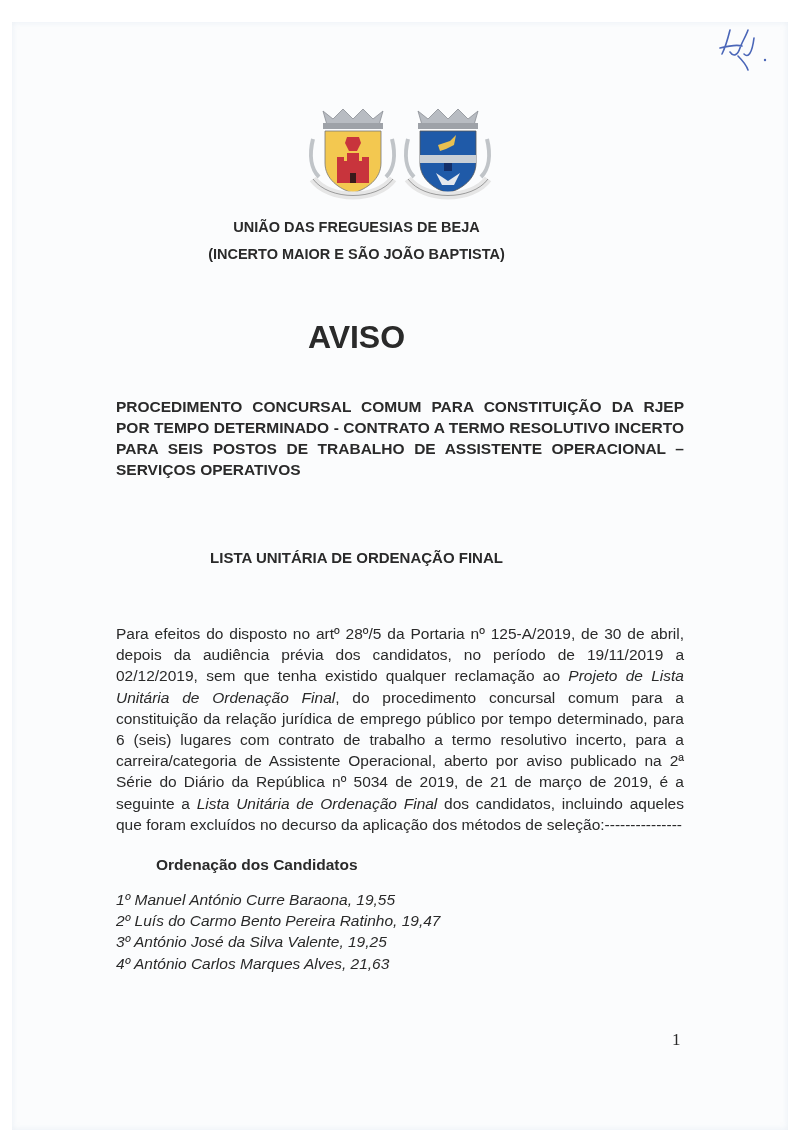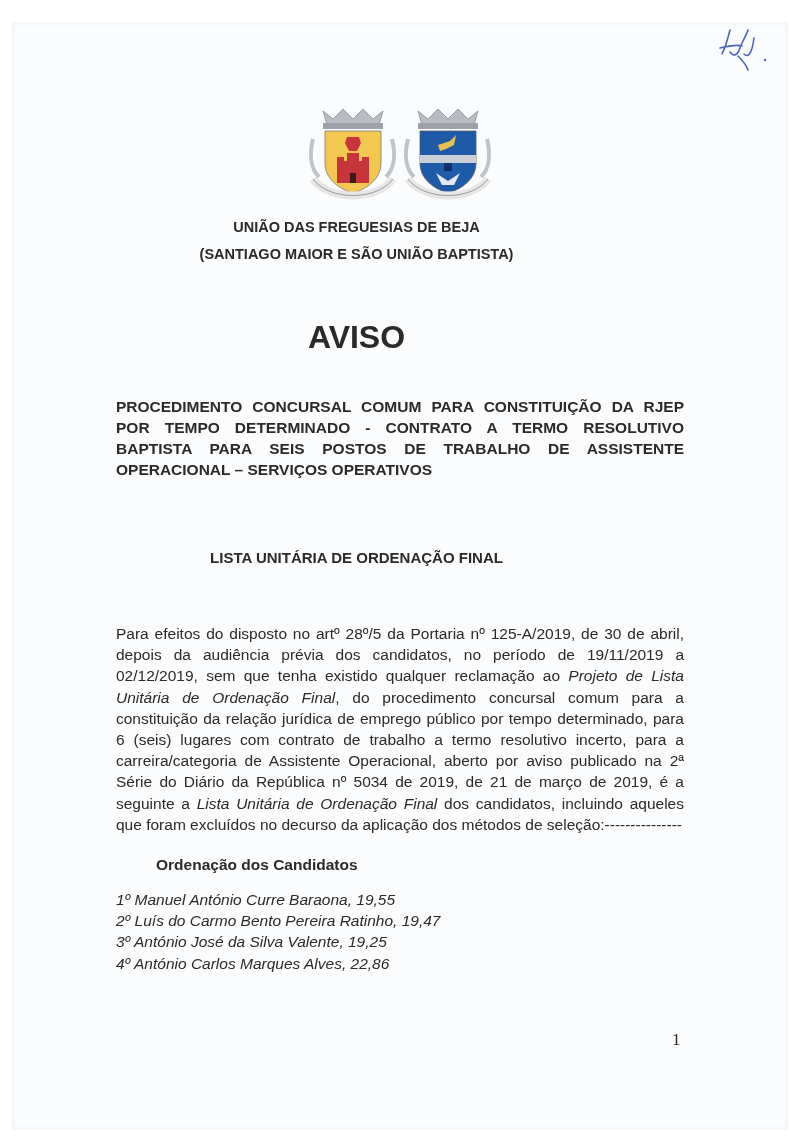--- a/index.html
+++ b/index.html
@@ -74,35 +74,35 @@
     <path d="M38 40 L50 36 L56 30 L54 40 L46 44 L40 46 Z" fill="#e8c050"></path>
     <rect x="20" y="50" width="56" height="8" fill="#c9cfd6"></rect>
     <path d="M44 58 L52 58 L52 66 L44 66 Z" fill="#14306a"></path>
     <path d="M36 68 L48 76 L60 68 L54 80 L42 80 Z" fill="#e4e8ee"></path>
     <path d="M8 74 C24 96, 72 96, 88 74" fill="none" stroke="#e6e6e6" stroke-width="8"></path>
     <path d="M8 74 C24 96, 72 96, 88 74" fill="none" stroke="#666" stroke-width="0.6"></path>
   </svg>
 </div>
 
 <div class="header-block org1">UNIÃO DAS FREGUESIAS DE BEJA</div>
-<div class="header-block org2">(SANTIAGO MAIOR E SÃO UNIÃO BAPTISTA)</div>
+<div class="header-block org2">(INCERTO MAIOR E SÃO JOÃO BAPTISTA)</div>
 <div class="header-block aviso">AVISO</div>
 
 <div class="proc-title">
-  <div class="last">PROCEDIMENTO CONCURSAL COMUM PARA CONSTITUIÇÃO DA RJEP POR TEMPO DETERMINADO - CONTRATO A TERMO RESOLUTIVO BAPTISTA PARA SEIS POSTOS DE TRABALHO DE ASSISTENTE OPERACIONAL – SERVIÇOS OPERATIVOS</div>
+  <div class="last">PROCEDIMENTO CONCURSAL COMUM PARA CONSTITUIÇÃO DA RJEP POR TEMPO DETERMINADO - CONTRATO A TERMO RESOLUTIVO INCERTO PARA SEIS POSTOS DE TRABALHO DE ASSISTENTE OPERACIONAL – SERVIÇOS OPERATIVOS</div>
 </div>
 
 <div class="header-block list-title">LISTA UNITÁRIA DE ORDENAÇÃO FINAL</div>
 
 <div class="paragraph">
   <span>Para efeitos do disposto no artº 28º/5 da Portaria nº 125-A/2019, de 30 de abril, depois da audiência prévia dos candidatos, no período de 19/11/2019 a 02/12/2019, sem que tenha existido qualquer reclamação ao </span><em>Projeto de Lista Unitária de Ordenação Final</em><span>, do procedimento concursal comum para a constituição da relação jurídica de emprego público por tempo determinado, para 6 (seis) lugares com contrato de trabalho a termo resolutivo incerto, para a carreira/categoria de Assistente Operacional, aberto por aviso publicado na 2ª Série do Diário da República nº 5034 de 2019, de 21 de março de  2019, é a seguinte a </span><em>Lista Unitária de Ordenação Final</em><span> dos candidatos, incluindo aqueles que foram excluídos no decurso da aplicação dos métodos de seleção:</span><span class="dashes" style="display:inline">---------------</span>
 </div>
 
 <div class="cand-heading">Ordenação dos Candidatos</div>
 
 <ul class="cand-list">
   <li>1º Manuel António Curre Baraona, 19,55</li>
   <li>2º Luís do Carmo Bento Pereira Ratinho, 19,47</li>
   <li>3º António José da Silva Valente, 19,25</li>
-  <li>4º António Carlos Marques Alves, 22,86</li>
+  <li>4º António Carlos Marques Alves, 21,63</li>
 </ul>
 
 <div class="page-number">1</div>
 
 </body></html>

